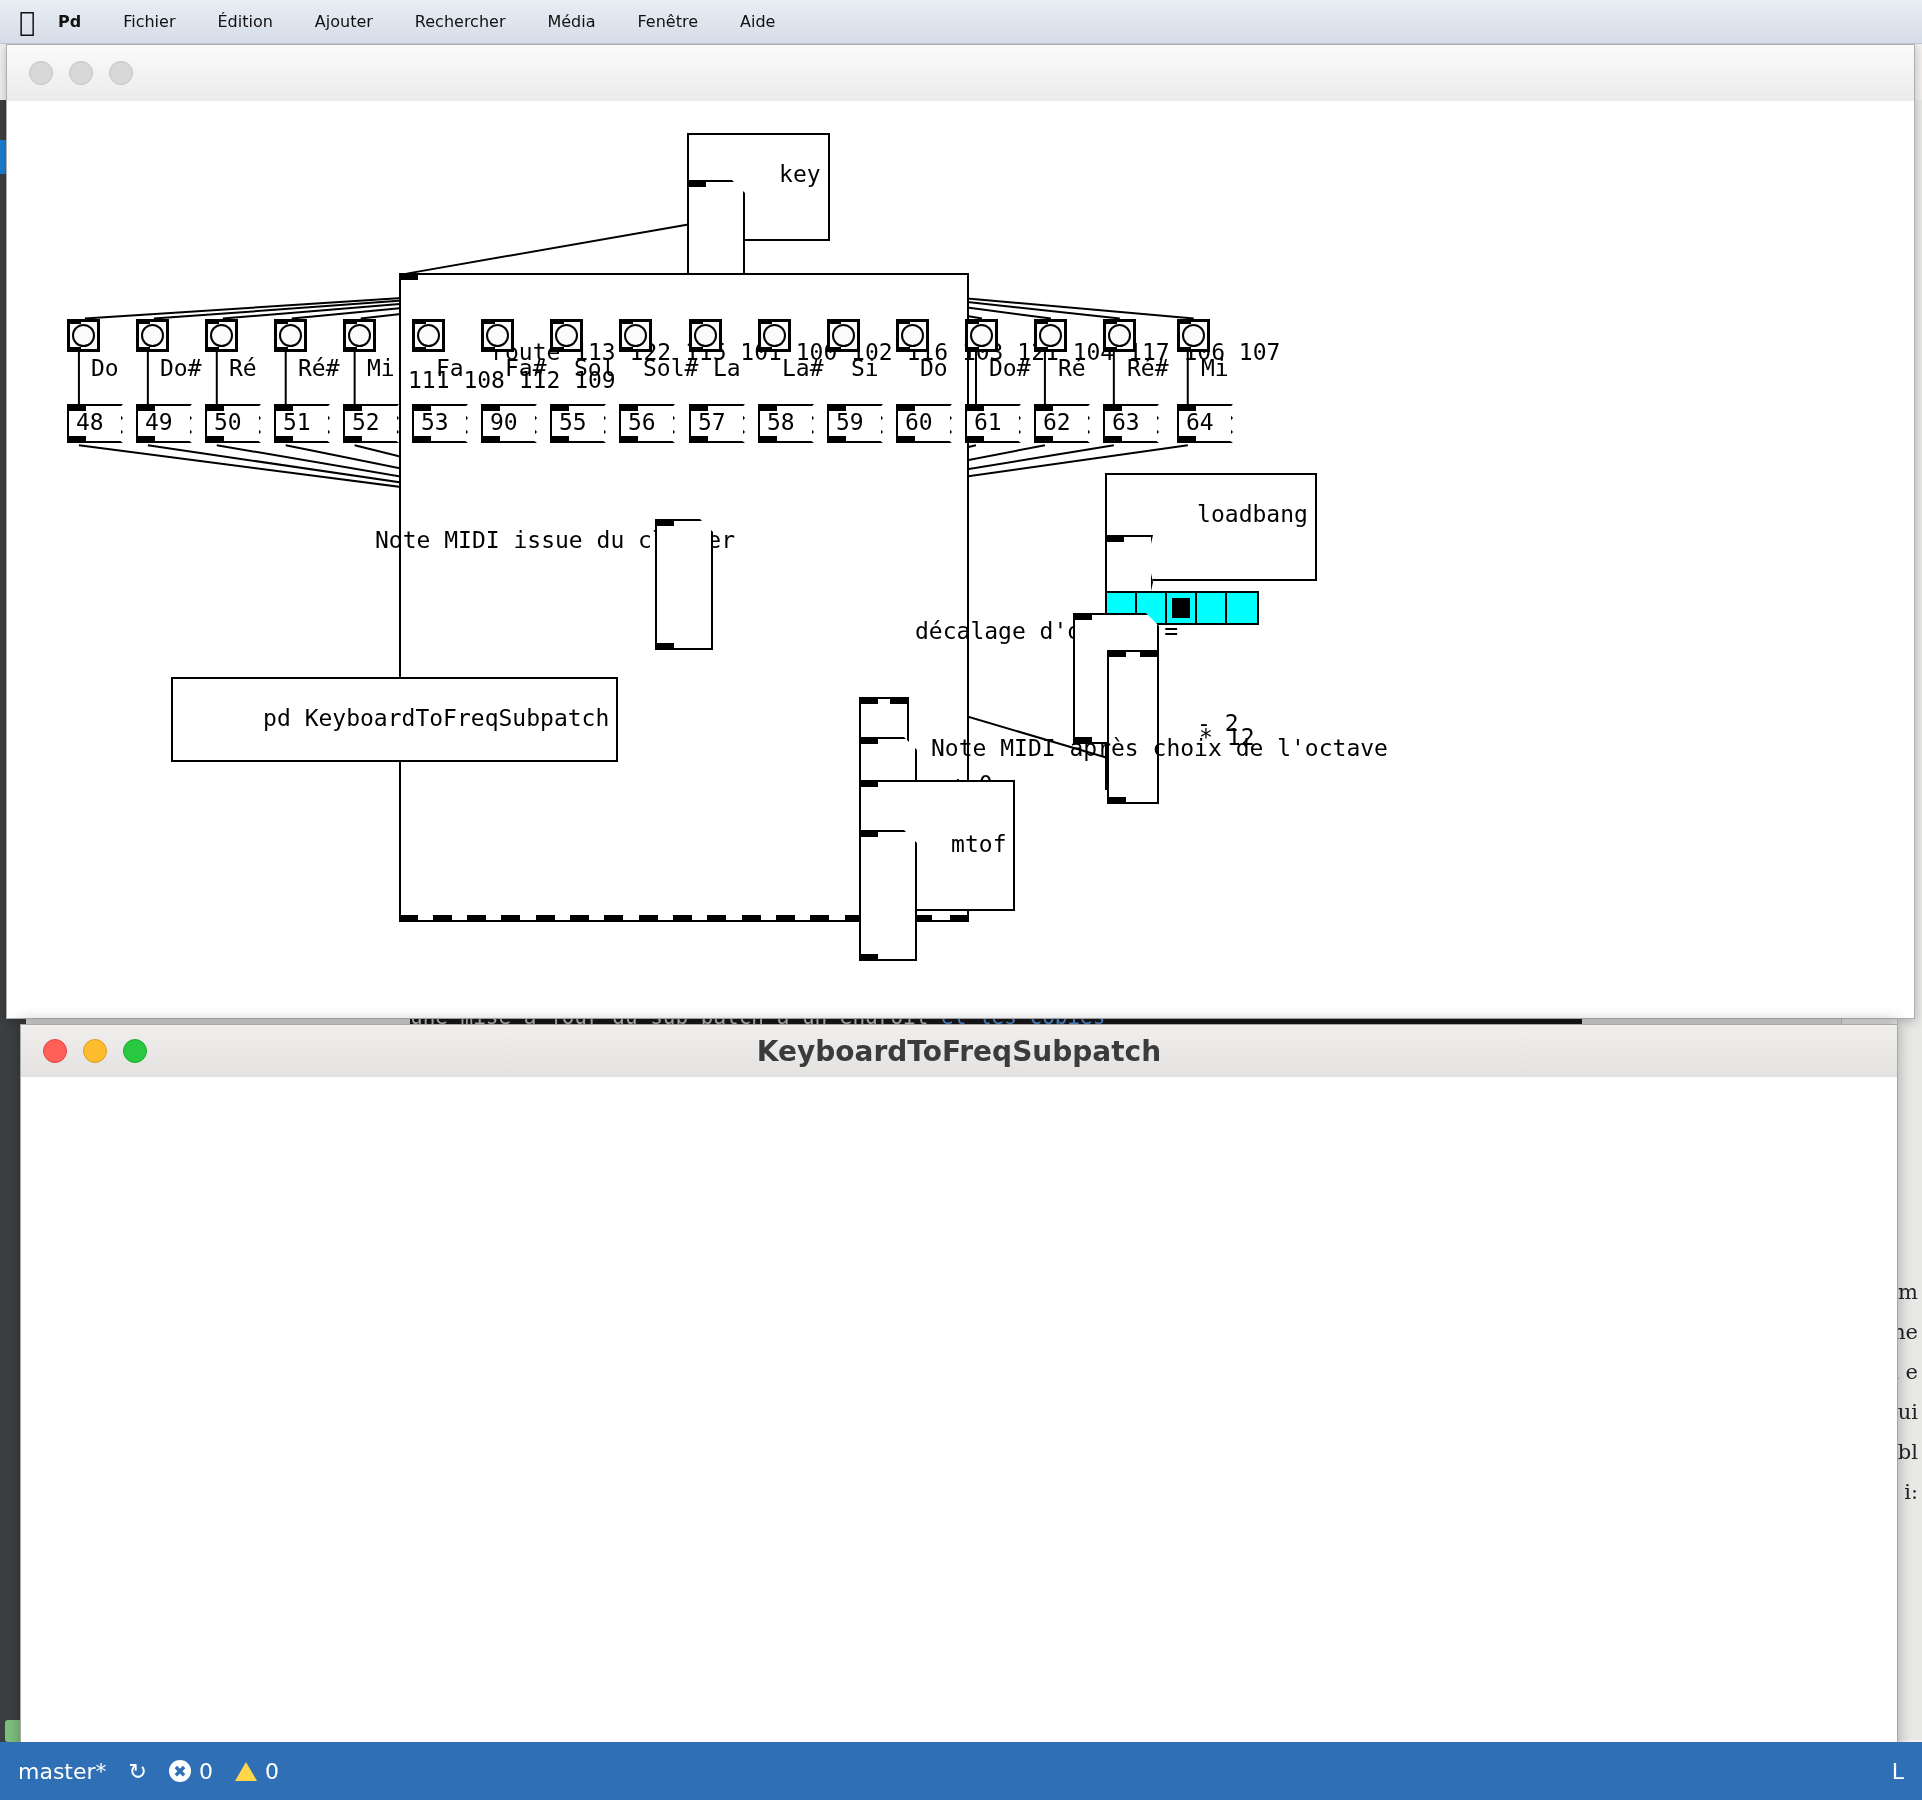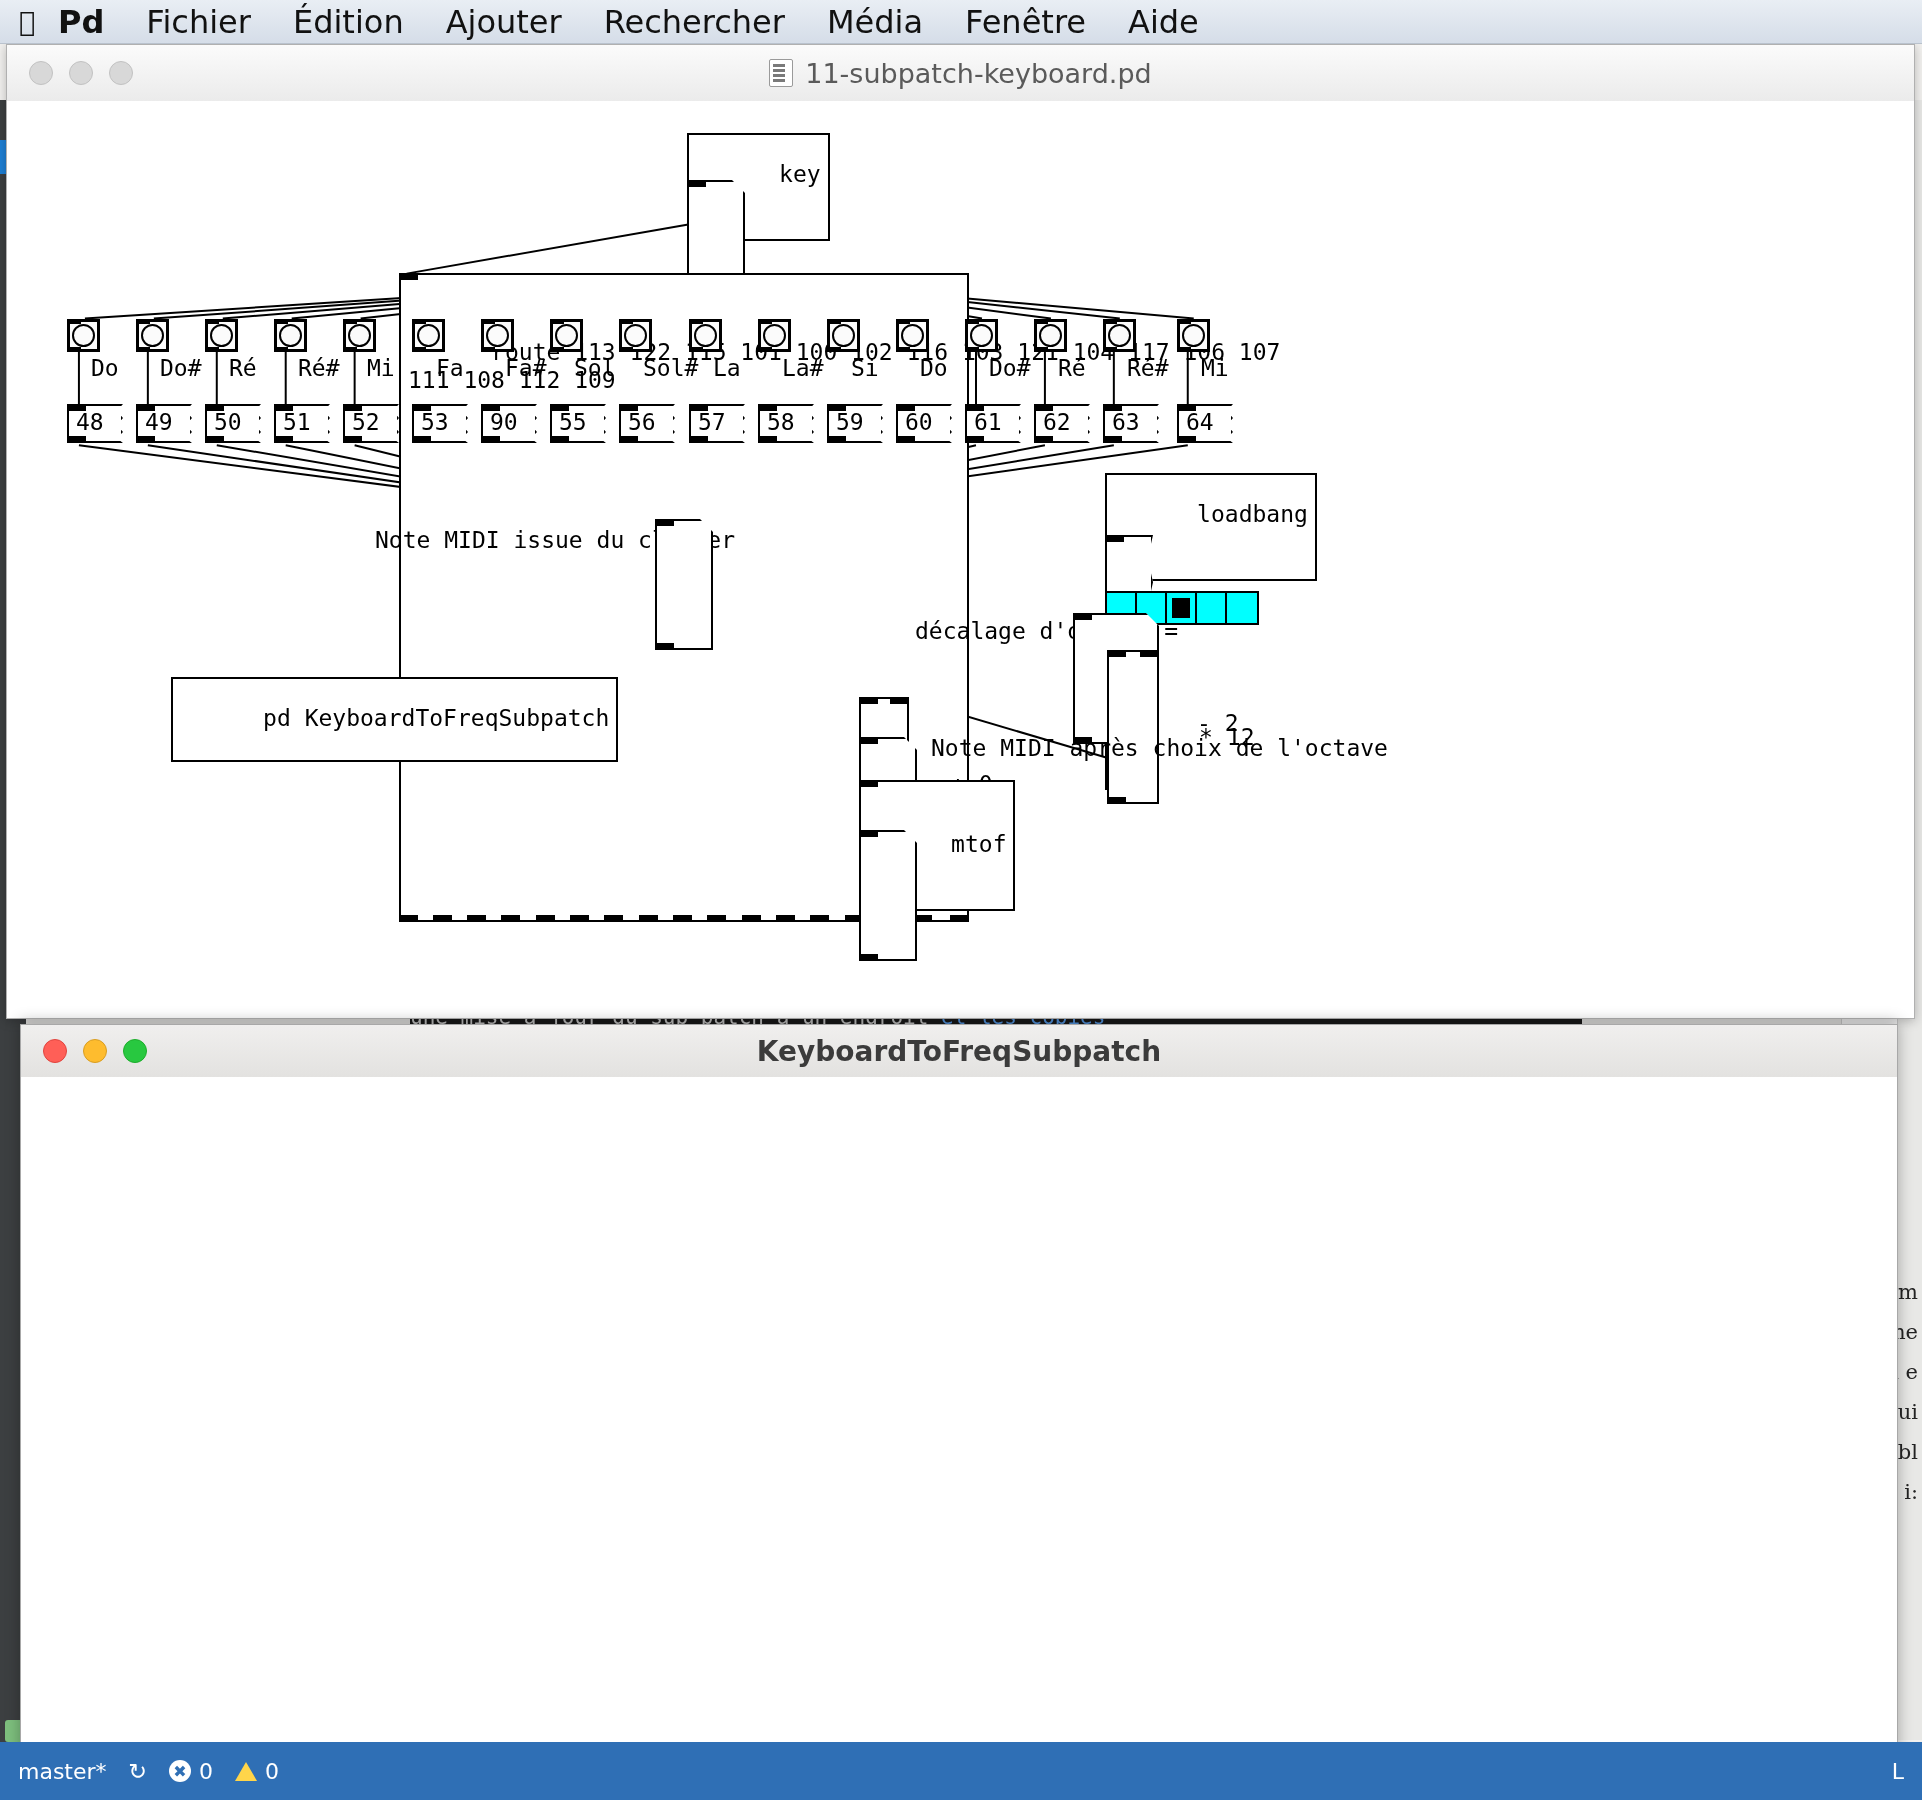--- a/index.html
+++ b/index.html
@@ -17,21 +17,21 @@
   #backdrop .doc-text{position:absolute;right:4px;font-family:"DejaVu Serif","Liberation Serif",serif;font-size:21px;color:#222;white-space:nowrap;}
   #backdrop .mid-strip{position:absolute;left:410px;right:340px;top:1005px;height:34px;background:#1b1b1b;color:#cfcfcf;
        font-family:"DejaVu Sans Mono","Liberation Mono",monospace;font-size:21px;overflow:hidden;white-space:nowrap;}
   #backdrop .mid-strip .blue{color:#5aa0f0;}
 
   
   #menubar{position:absolute;left:0;top:0;width:1922px;height:44px;
     background:linear-gradient(#e9eef4,#d5dde8);border-bottom:1px solid #b9c2cd;
     display:flex;align-items:center;gap:0;padding:0 10px;box-sizing:border-box;z-index:40;}
   #menubar .apple{width:34px;display:flex;justify-content:center;align-items:center;color:#111;font-size:27px;line-height:1;}
-  #menubar .mi{padding:0 21px;font-size:32px;color:#111;line-height:44px;white-space:nowrap;}
+  #menubar .mi{padding:0 21px;font-size:16px;color:#111;line-height:44px;white-space:nowrap;}
   #menubar .mi.bold{font-weight:bold;padding-left:14px;}
 
   
   #pdwin{position:absolute;left:6px;top:44px;width:1909px;height:975px;background:#fff;
     border:1px solid #b0b0b0;box-shadow:0 2px 10px rgba(0,0,0,.25);z-index:30;box-sizing:border-box;}
   #pdwin .titlebar{height:56px;background:linear-gradient(#fbfbfb,#ebebeb);border-bottom:1px solid #c9c9c9;
     display:flex;align-items:center;position:relative;}
   .traffic{display:flex;gap:16px;margin-left:22px;}
   .traffic i{width:22px;height:22px;border-radius:50%;display:block;background:#d8d8d8;border:1px solid #c2c2c2;}
   #pdwin .titlecenter{position:absolute;left:0;right:0;display:flex;align-items:center;justify-content:center;gap:12px;pointer-events:none;}
@@ -121,24 +121,20 @@
   <div class="mi">Fenêtre</div>
   <div class="mi">Aide</div>
 </div>
 
 <div id="pdwin">
   <div class="titlebar">
     <div class="traffic">
       <i></i>
       <i></i>
       <i></i>
-    </div>
-    <div class="titlecenter">
-      <span class="ficon"></span>
-      <span class="wintitle">11-subpatch-keyboard.pd</span>
     </div>
   </div>
 
   <div id="canvas">
 
     <svg id="wires" viewBox="0 0 1909 919" preserveAspectRatio="none">
       <g stroke="#000" stroke-width="2" fill="none">
 
         <line x1="692" y1="74" x2="692" y2="90"></line>
 

